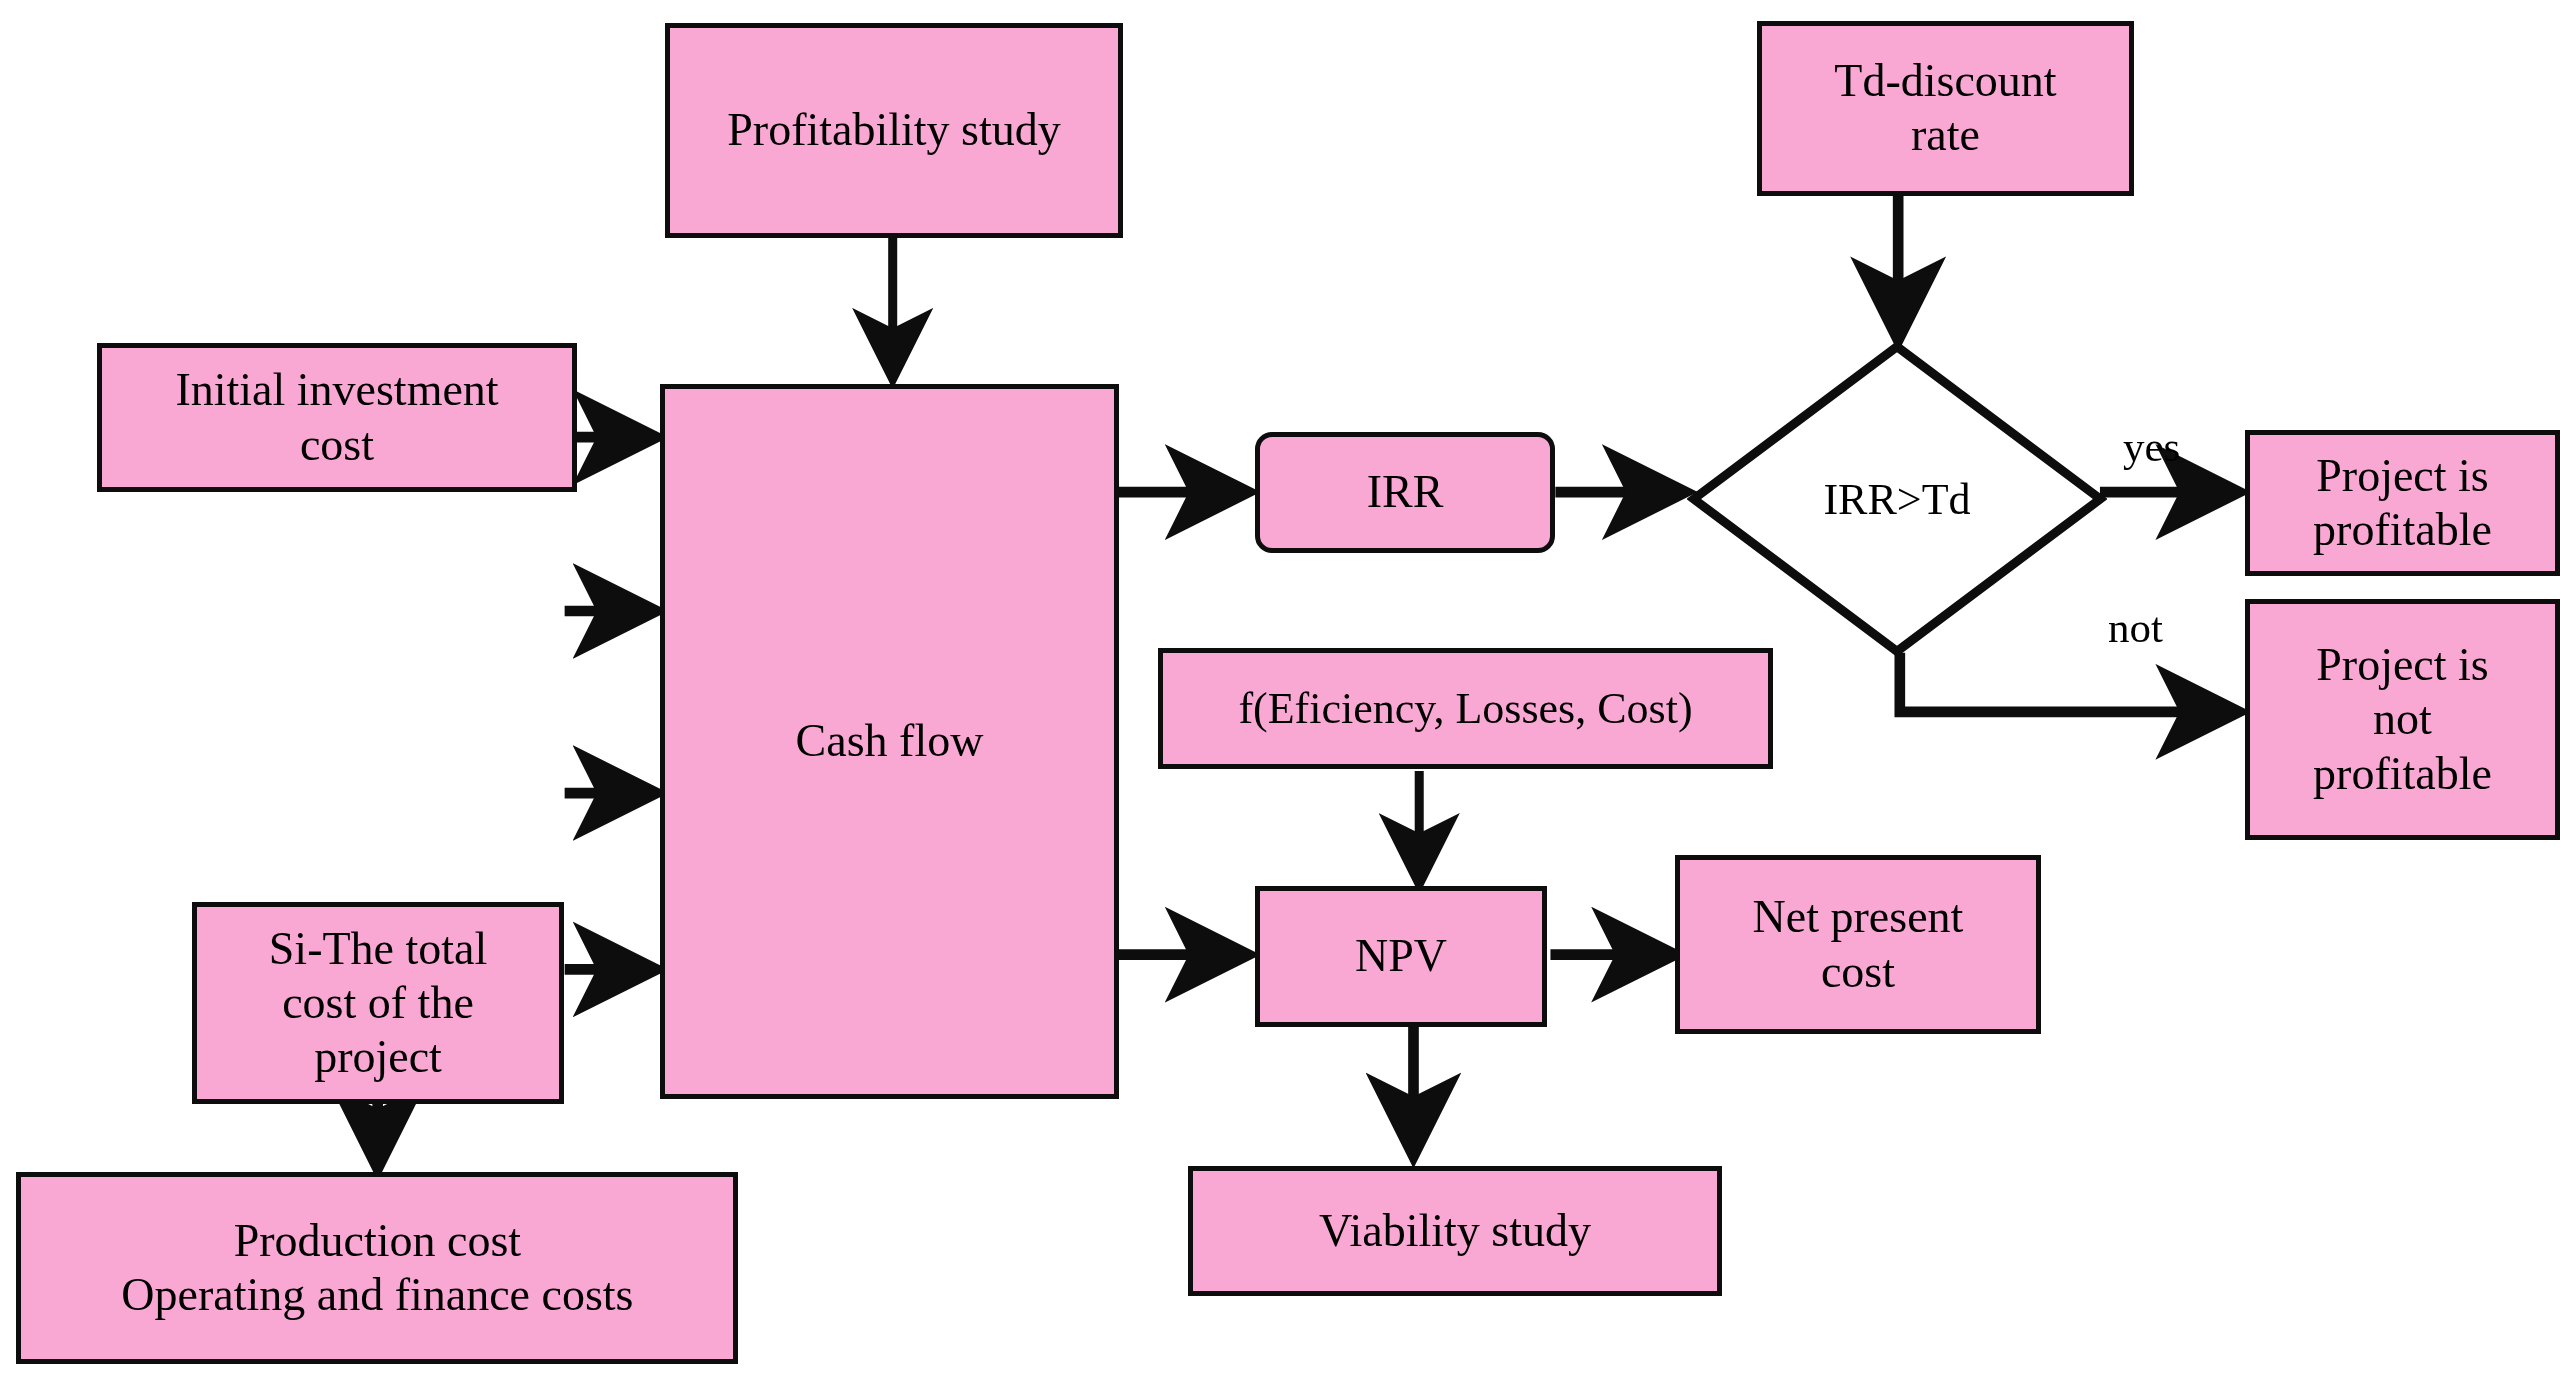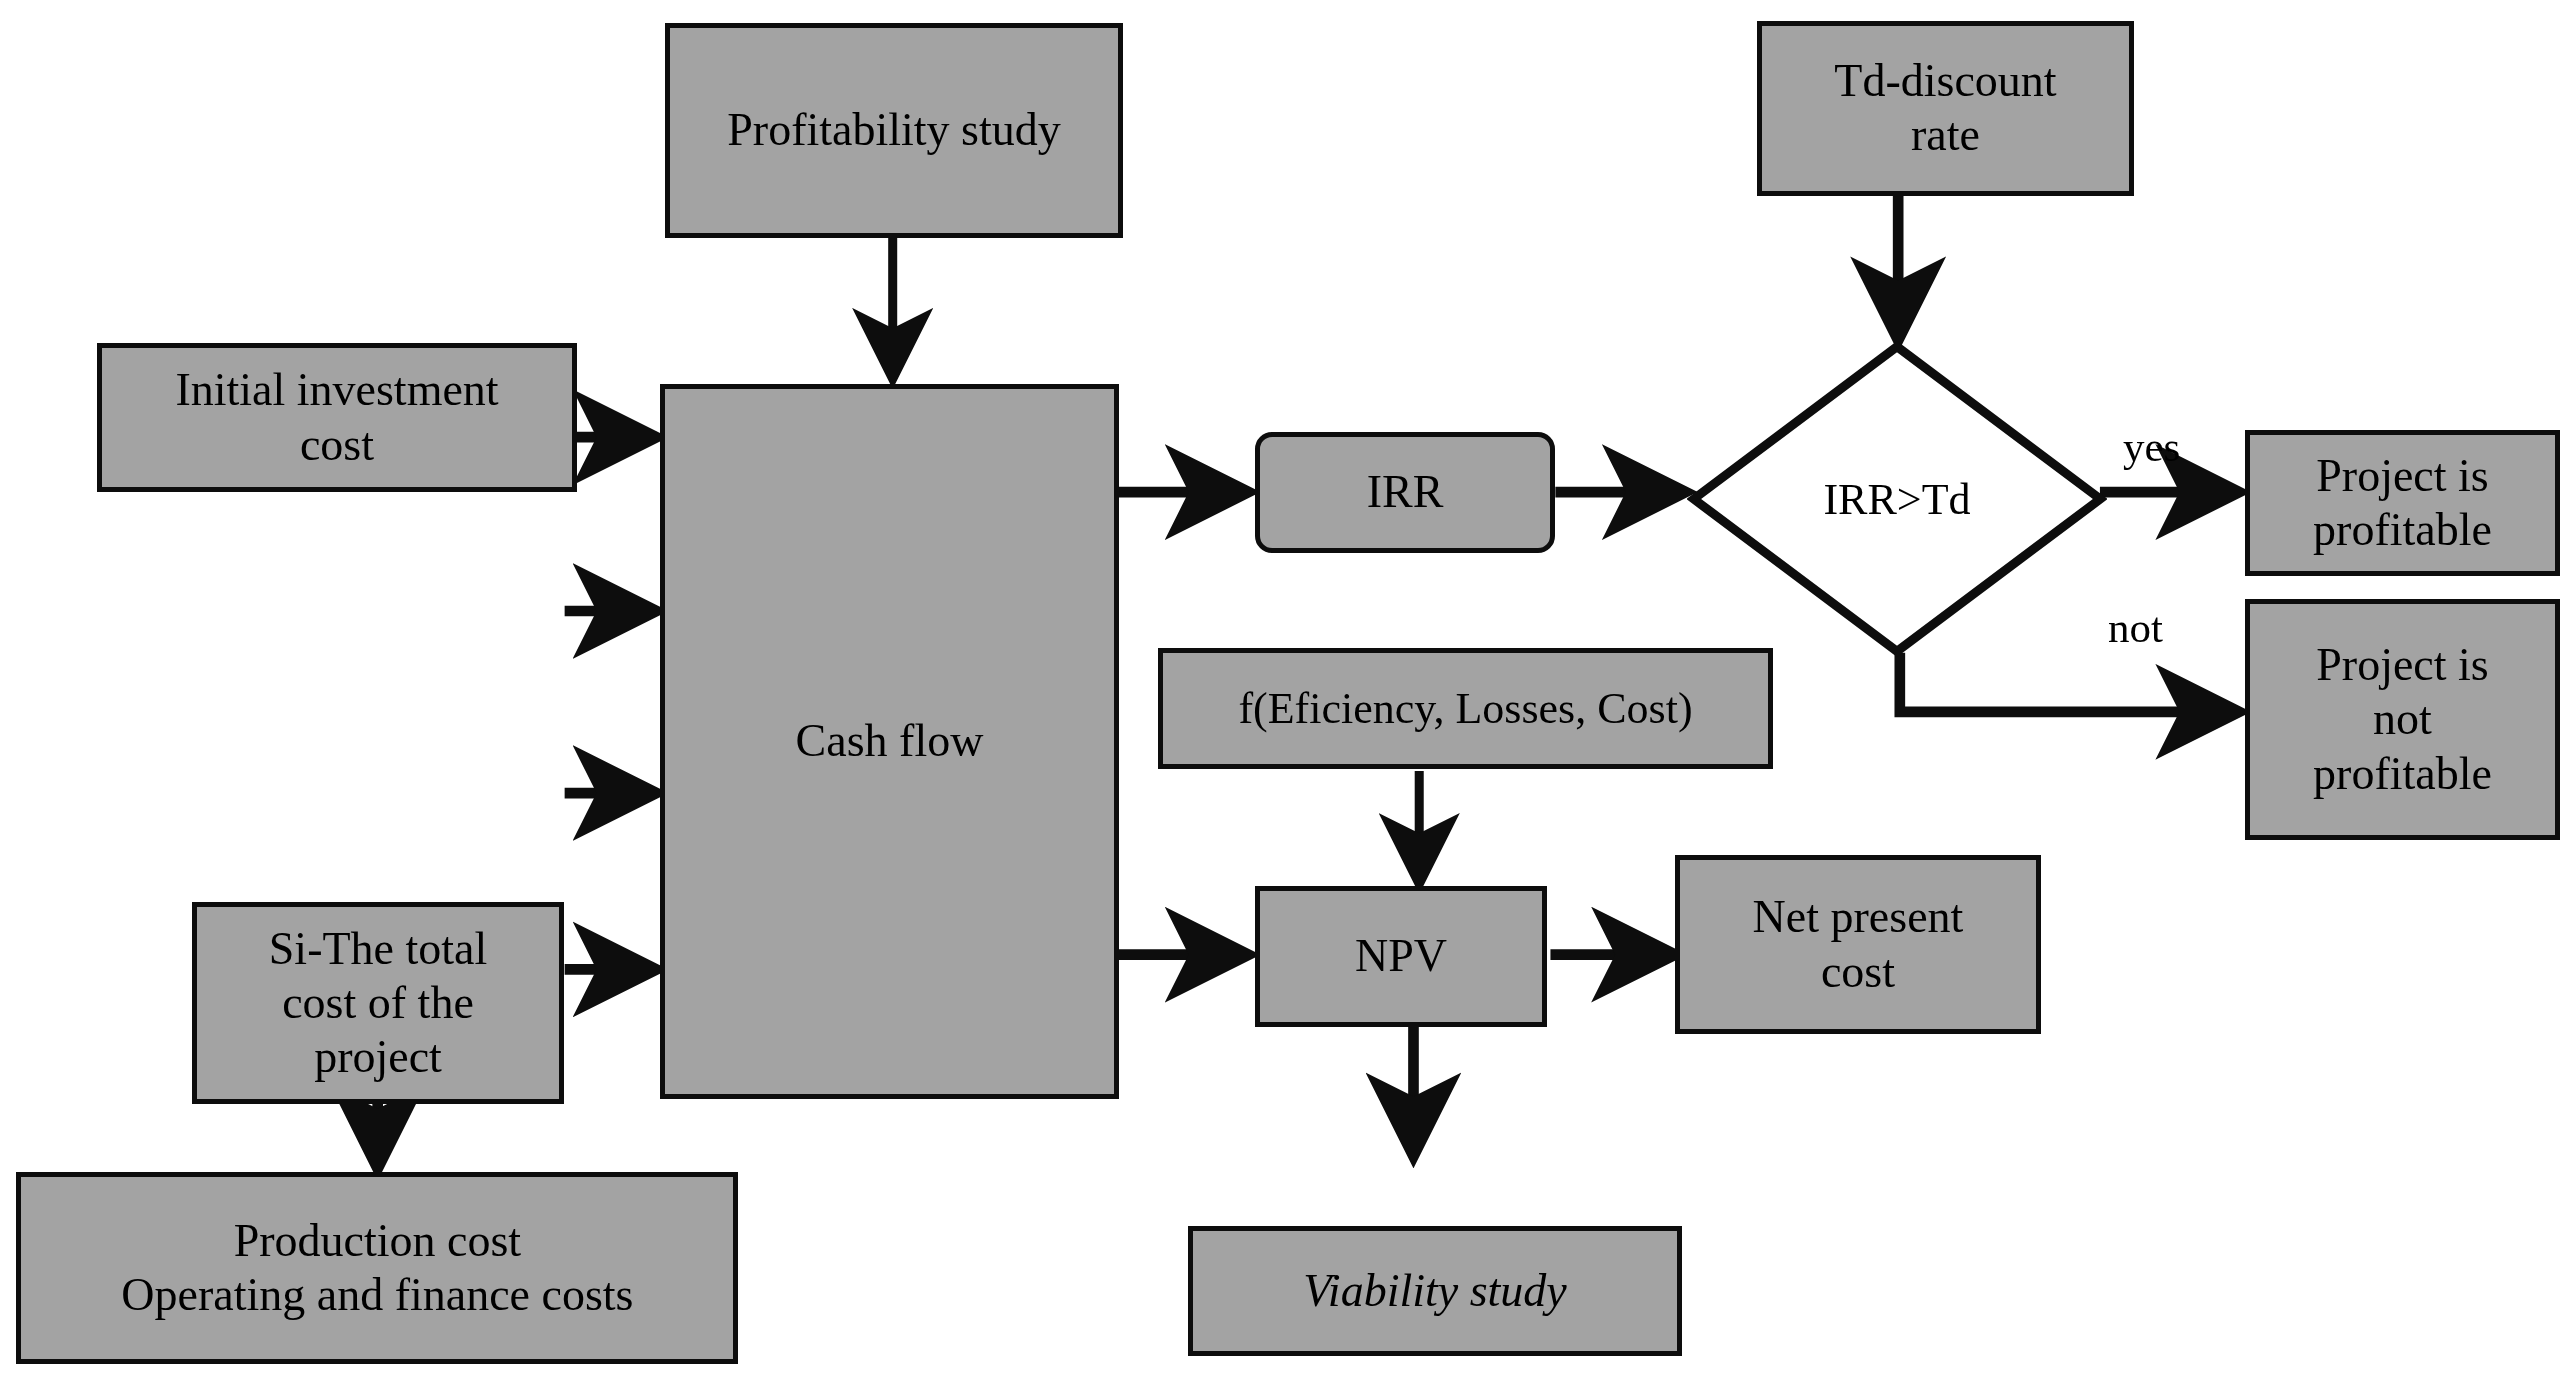--- a/index.html
+++ b/index.html
@@ -23,21 +23,21 @@
     position: absolute;
     left: 0;
     top: 0;
     width: 2576px;
     height: 1377px;
     pointer-events: none;
   }
   .node {
     position: absolute;
     box-sizing: border-box;
-    background: #a3a3a3;
+    background: #f9a8d4;
     border: 5.7px solid #0d0d0d;
     display: flex;
     align-items: center;
     justify-content: center;
     text-align: center;
     line-height: 1.18;
     z-index: 3;
   }
   .node .label {
     display: block;
@@ -203,21 +203,21 @@
 
   <div class="node fs-big" style="left:1255px; top:886px; width:292px; height:141px;">
     <span class="label">NPV</span>
   </div>
 
   <div class="node fs-big" style="left:1675px; top:855px; width:366px; height:179px;">
     <span class="label">Net present
 cost</span>
   </div>
 
-  <div class="node fs-big" style="left:1188px; top:1226px; width:494px; height:130px;font-style:italic;">
+  <div class="node fs-big" style="left:1188px; top:1166px; width:534px; height:130px;">
     <span class="label">Viability study</span>
   </div>
 
   <div class="edge-label" style="left:2123px; top:422px;">yes</div>
 
   <div class="edge-label" style="left:2108px; top:603px;">not</div>
 
 </div>
 
 

